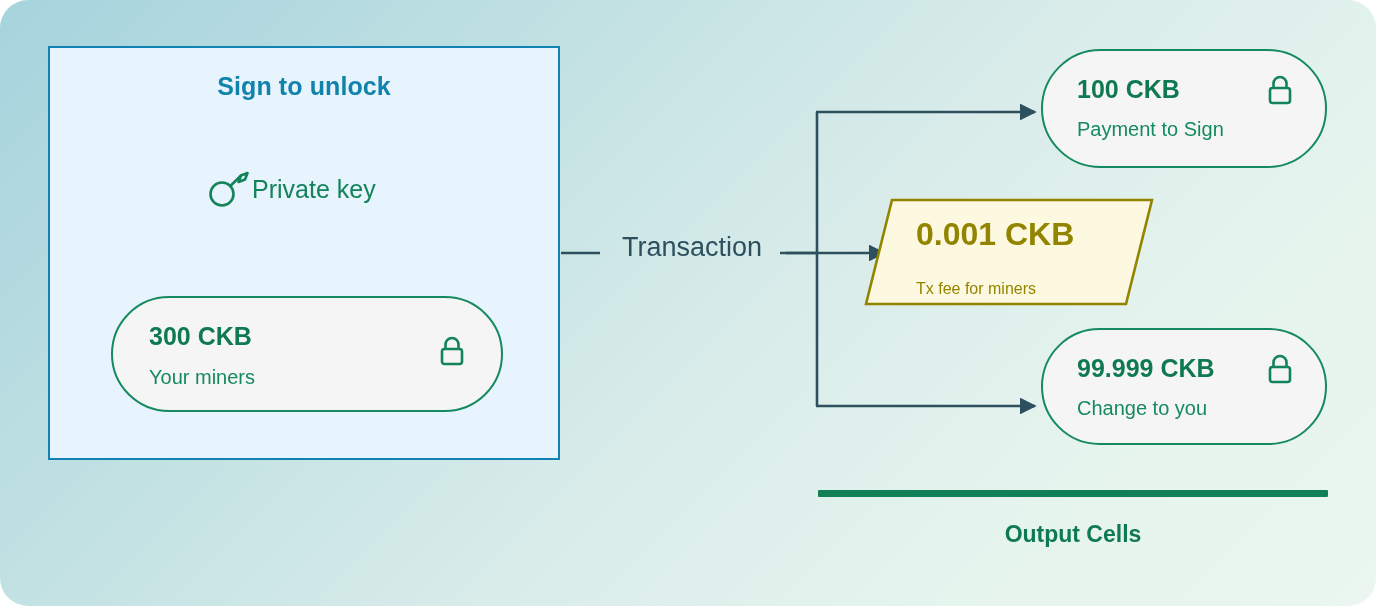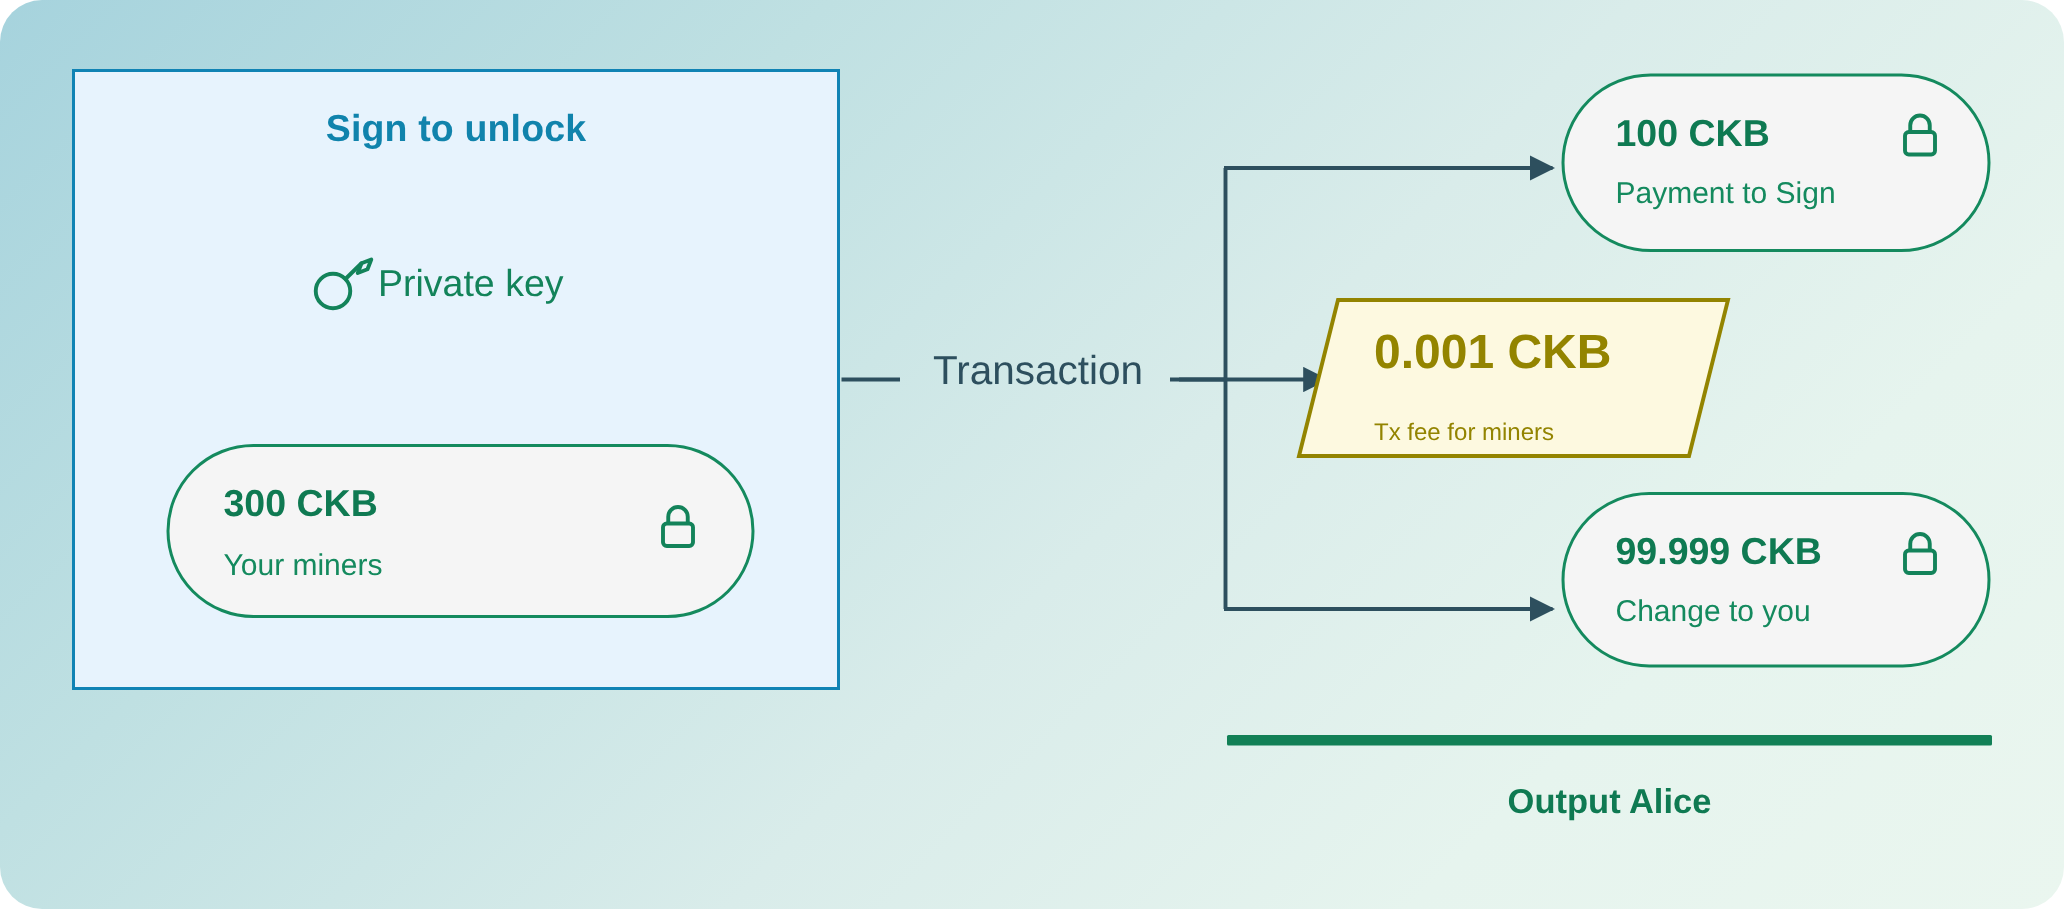--- a/index.html
+++ b/index.html
@@ -218,16 +218,16 @@
       <svg width="30" height="34" viewBox="0 0 30 34" xmlns="http://www.w3.org/2000/svg">
         <path d="M 8.5 15 L 8.5 10.5 A 6.5 6.5 0 0 1 21.5 10.5 L 21.5 15" fill="none" stroke="#13835a" stroke-width="2.6"></path>
         <rect x="5" y="15" width="20" height="15" rx="2.5" ry="2.5" fill="none" stroke="#13835a" stroke-width="2.6"></rect>
       </svg>
     </div>
   </div>
 
 
   <div class="legend" id="legend-output">
     <div class="bar"></div>
-    <div class="cap">Output Alice</div>
+    <div class="cap">Output Cells</div>
   </div>
 
 </div>
 
 </body></html>

